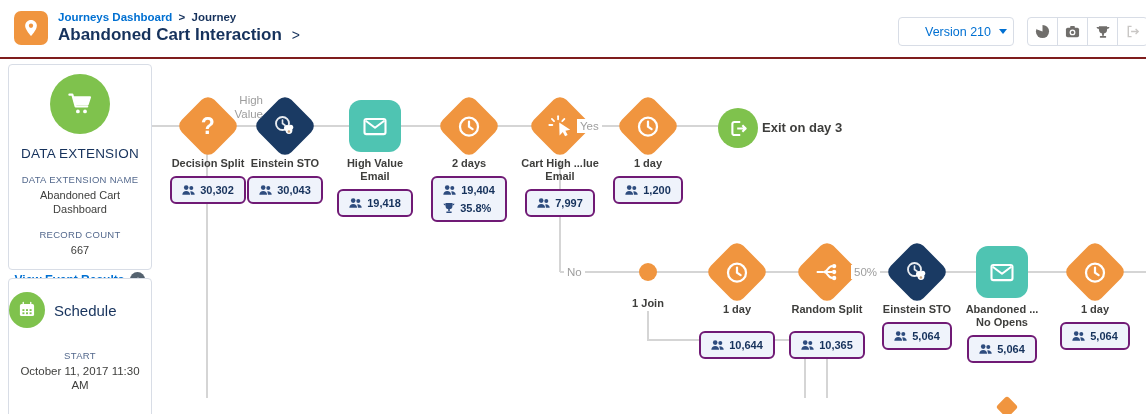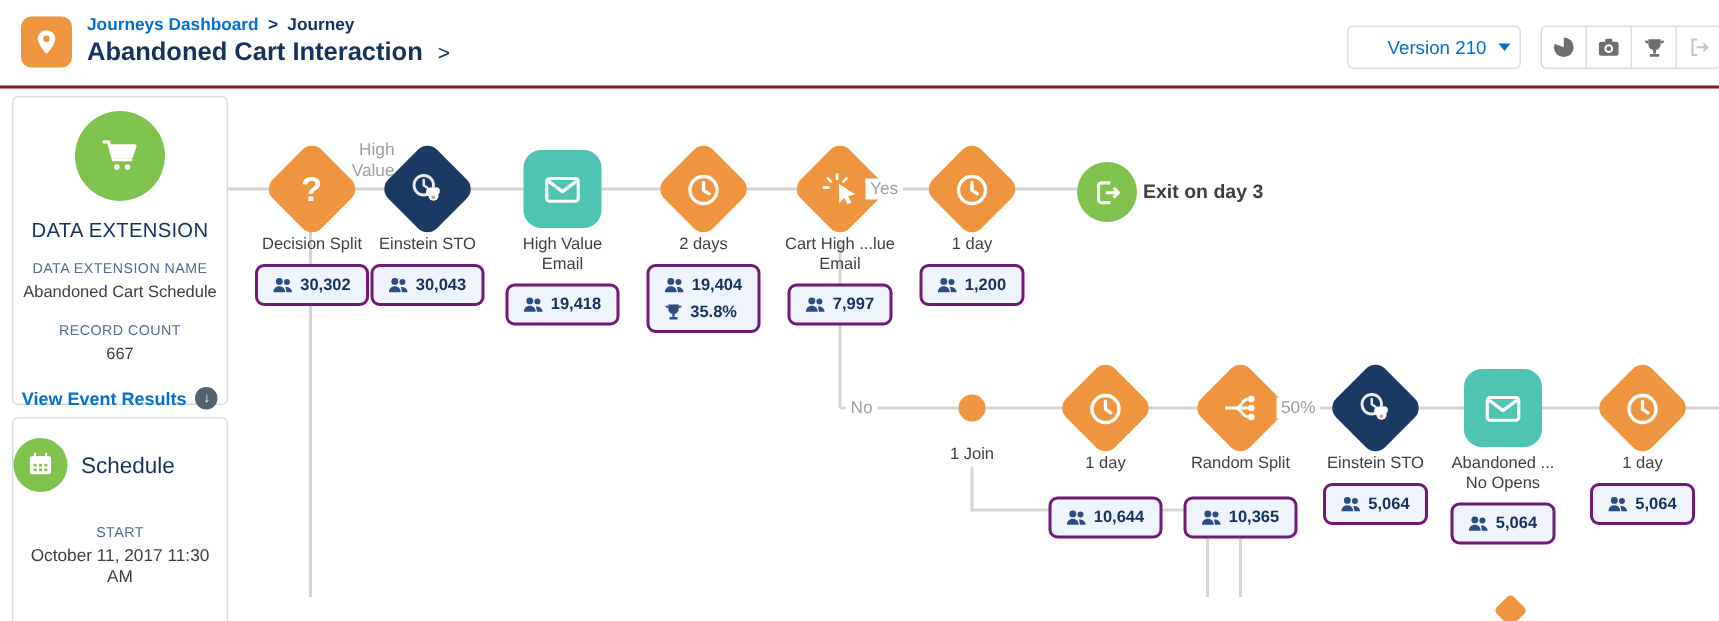--- a/index.html
+++ b/index.html
@@ -67,21 +67,21 @@
   .exit-circle{position:absolute;width:40px;height:40px;border-radius:50%;background:#7FC24D;z-index:3;
        display:flex;align-items:center;justify-content:center;cursor:pointer;}
   .join-dot{position:absolute;width:18px;height:18px;border-radius:50%;background:#F0953F;z-index:3;}
   .qmark{color:#fff;font-size:23px;font-weight:bold;}
   .exit-text{position:absolute;font-size:13px;font-weight:bold;color:#3E3E3C;z-index:3;}
   .tip{position:absolute;width:16px;height:16px;background:#F0953F;border-radius:3px;
        transform:rotate(45deg);z-index:2;}
 
   .col{position:absolute;width:96px;display:flex;flex-direction:column;align-items:center;
        gap:6px;z-index:2;text-align:center;}
-  .nlabel{font-size:11px;font-weight:normal;color:#3E3E3C;line-height:13px;}
+  .nlabel{font-size:11px;font-weight:bold;color:#3E3E3C;line-height:13px;}
   .badge{background:#EFF3FB;border:2px solid #701a75;border-radius:6px;padding:6px 10px;
        display:flex;flex-direction:column;gap:6px;}
   .brow{display:flex;align-items:center;gap:5px;font-size:11px;font-weight:bold;color:#16325C;
        white-space:nowrap;}
 </style>
 </head>
 <body>
 
 <div id="app">
 
@@ -145,21 +145,21 @@
         <g fill="none" stroke="#fff" stroke-width="1.7" stroke-linecap="round" stroke-linejoin="round">
           <path d="M3.5 4.5h2.4l2.6 9.5h9.3"></path>
           <path d="M7 6.6h13l-1.9 5.7H8.6z" fill="#fff"></path>
         </g>
         <circle cx="10.3" cy="17.9" r="1.5" fill="#fff"></circle>
         <circle cx="16" cy="17.9" r="1.5" fill="#fff"></circle>
       </svg>
     </div>
     <div class="p-head">DATA EXTENSION</div>
     <div class="p-label">DATA EXTENSION NAME</div>
-    <div class="p-value">Abandoned Cart Schedule</div>
+    <div class="p-value">Abandoned Cart Dashboard</div>
     <div class="p-label">RECORD COUNT</div>
     <div class="p-value">667</div>
     <div class="p-link">
       <span>View Event Results</span>
       <span class="dl-circle">↓</span>
     </div>
   </div>
 
   <div class="panel" id="panel-sched">
     <div class="sched-row">

